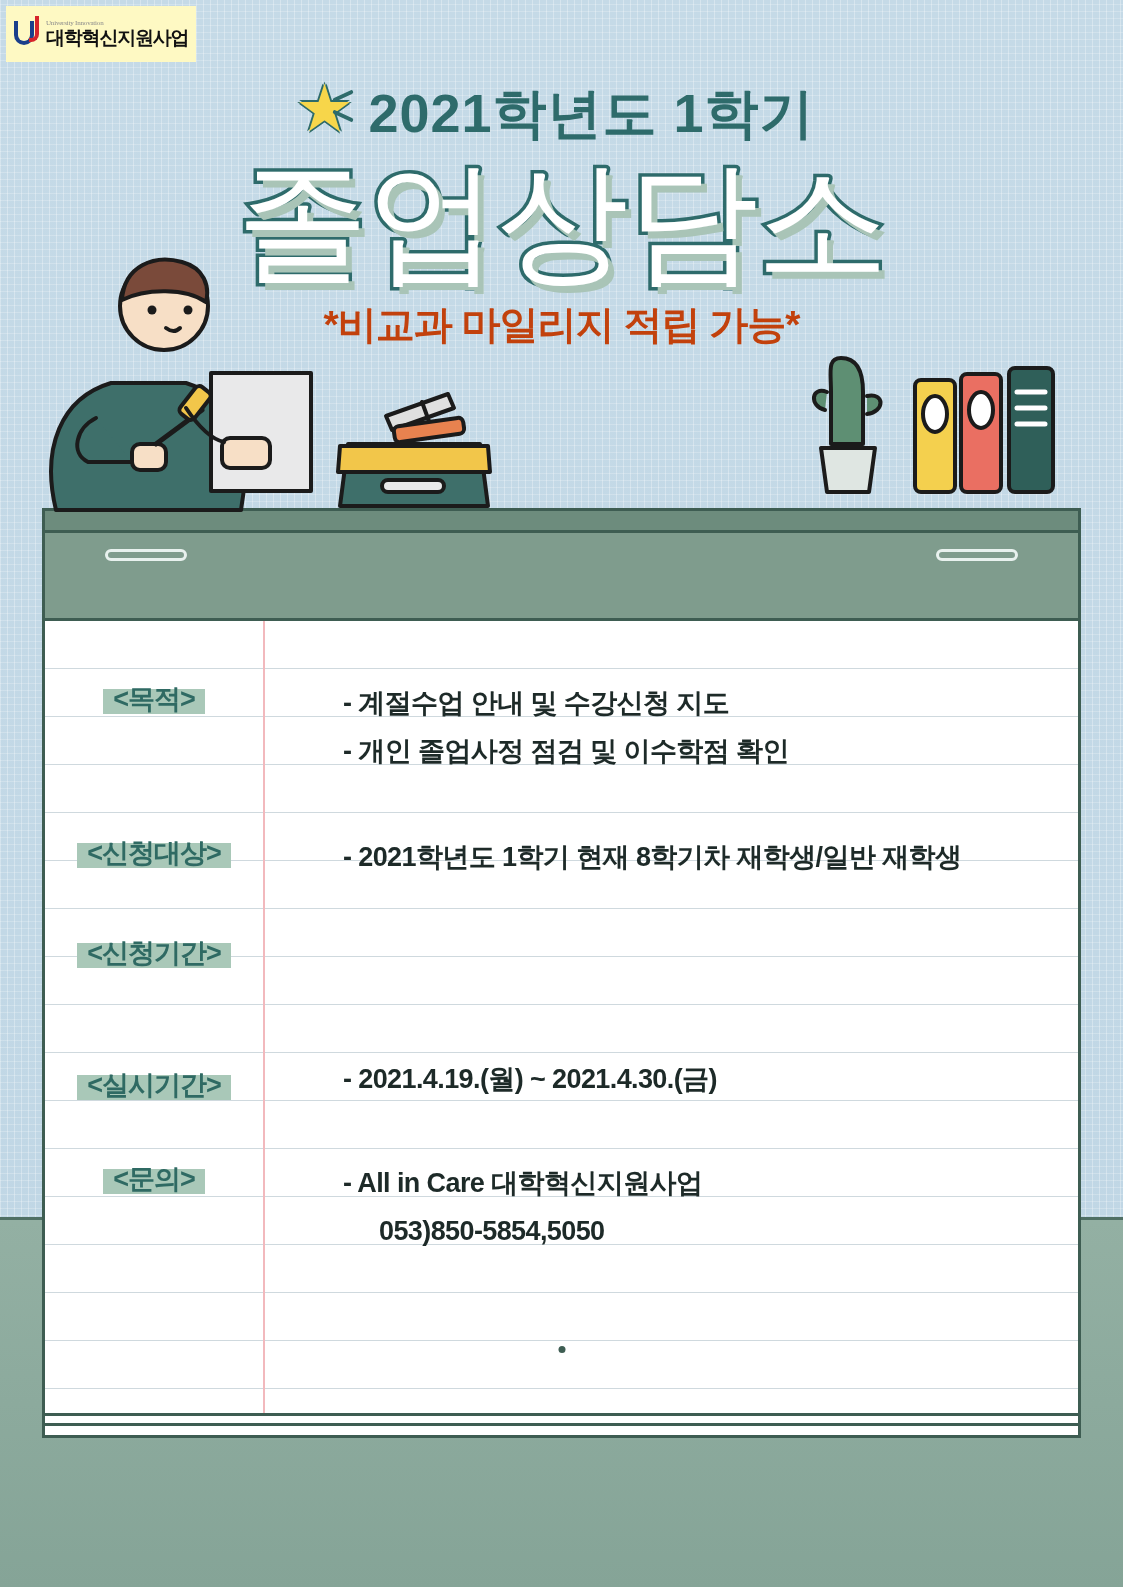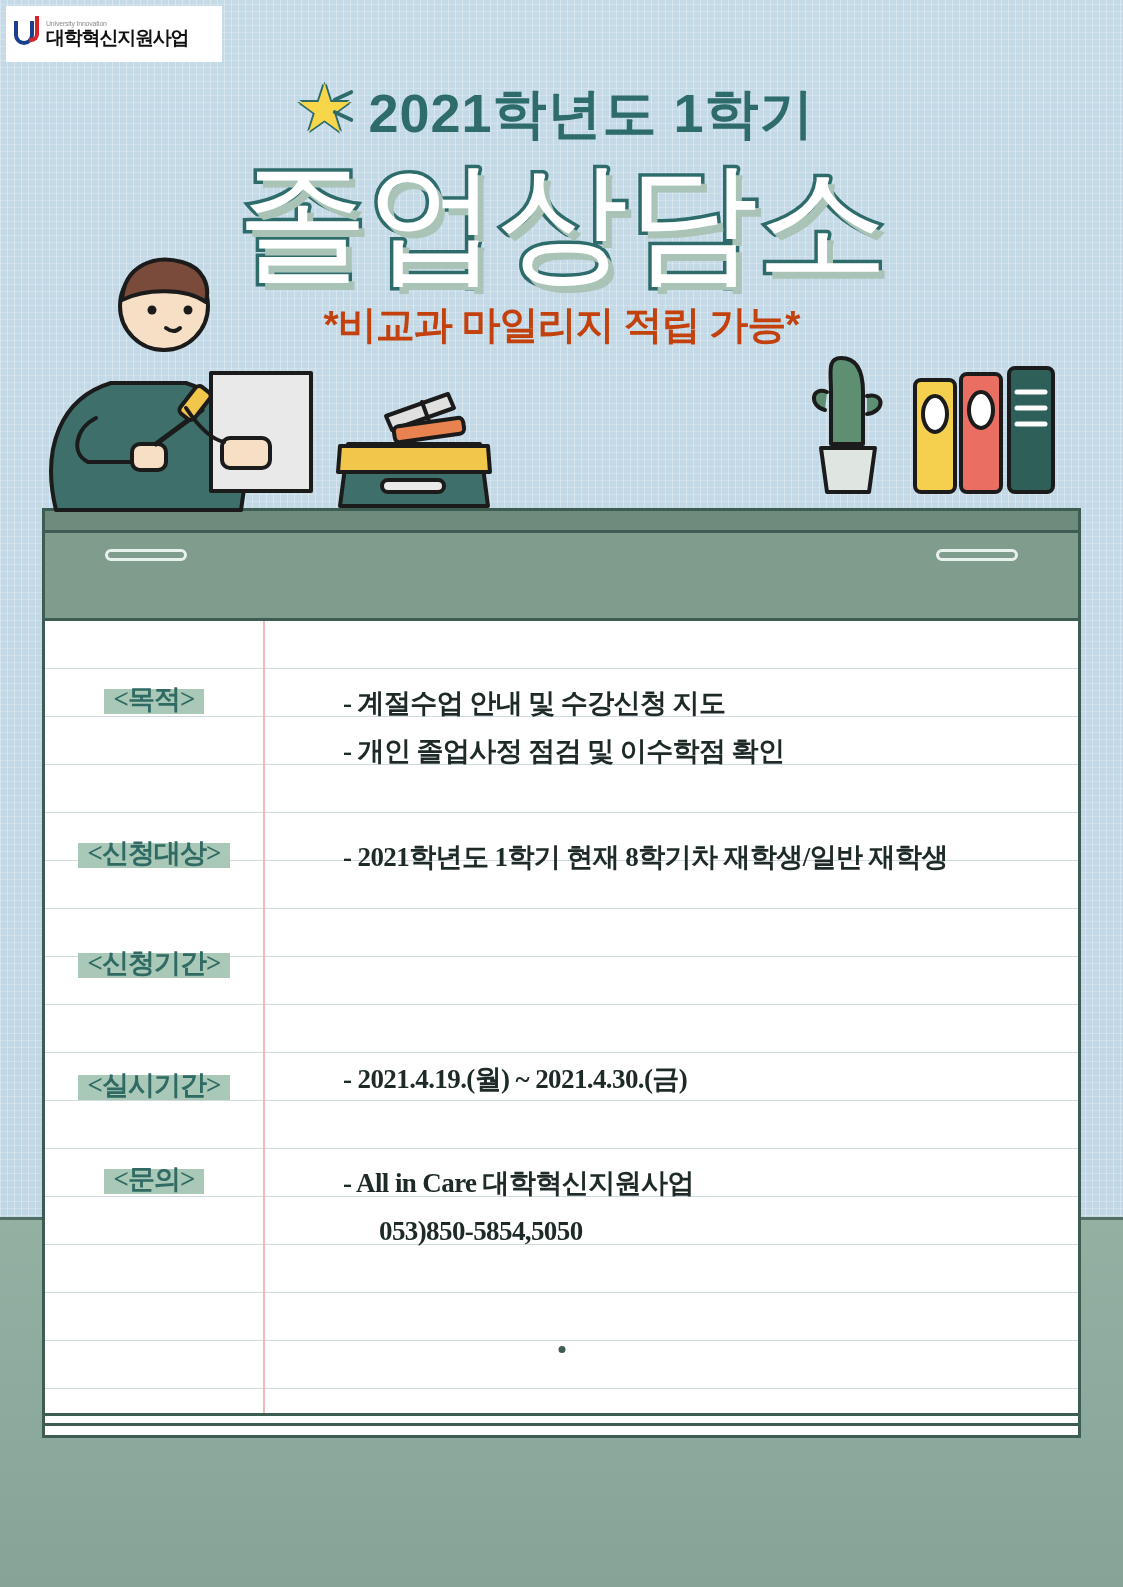--- a/index.html
+++ b/index.html
@@ -28,25 +28,26 @@
   }
   .floor-inner {
     position: absolute; left: 0; right: 0; top: 0; bottom: 0;
     background: linear-gradient(180deg, #93b0a3 0%, #85a497 100%);
   }
 
   
   .logo-box {
     position: absolute;
     left: 6px; top: 6px;
-    width: 216px; height: 56px;
-    background: #ffffff;
+    width: 190px; height: 56px;
+    background: #fef9c3;
     display: flex; align-items: center;
     padding: 4px 6px;
     z-index: 40;
+    font-family: Liberation Serif, serif;
   }
   .logo-mark {
     width: 30px; height: 40px;
     position: relative;
     flex: 0 0 30px;
     margin-right: 4px;
   }
   .logo-mark .u {
     position: absolute; left: 2px; top: 7px;
     width: 20px; height: 24px;
@@ -153,21 +154,20 @@
   
   .paper {
     position: absolute;
     left: 42px; right: 42px;
     top: 618px;
     height: 820px;
     background: #ffffff;
     border: 3px solid #3e5d52;
     z-index: 21;
     overflow: hidden;
-    font-family: Liberation Serif, serif;
   }
   .rules {
     position: absolute; left: 0; right: 0; top: 0; bottom: 0;
     background-image: repeating-linear-gradient(
       180deg,
       rgba(0,0,0,0) 0px, rgba(0,0,0,0) 47px,
       #cfd9de 47px, #cfd9de 48px);
     pointer-events: none;
   }
   .margin-line {
@@ -335,21 +335,21 @@
           <div class="row-item">- 계절수업 안내 및 수강신청 지도</div>
           <div class="row-item">- 개인 졸업사정 점검 및 이수학점 확인</div>
         </div>
       </div>
       <div class="row" style="top: 212px;">
         <div class="row-label"><span>&lt;신청대상&gt;</span></div>
         <div class="row-body">
           <div class="row-item">- 2021학년도 1학기 현재 8학기차 재학생/일반 재학생</div>
         </div>
       </div>
-      <div class="row" style="top: 322px; flex-direction: column;">
+      <div class="row" style="top: 312px; flex-direction: column;">
         <div class="row-label"><span>&lt;신청기간&gt;</span></div>
       </div>
       <div class="row" style="top: 434px; align-items: flex-end;">
         <div class="row-label"><span>&lt;실시기간&gt;</span></div>
         <div class="row-body">
           <div class="row-item">- 2021.4.19.(월) ~ 2021.4.30.(금)</div>
         </div>
       </div>
       <div class="row" style="top: 538px;">
         <div class="row-label"><span>&lt;문의&gt;</span></div>

